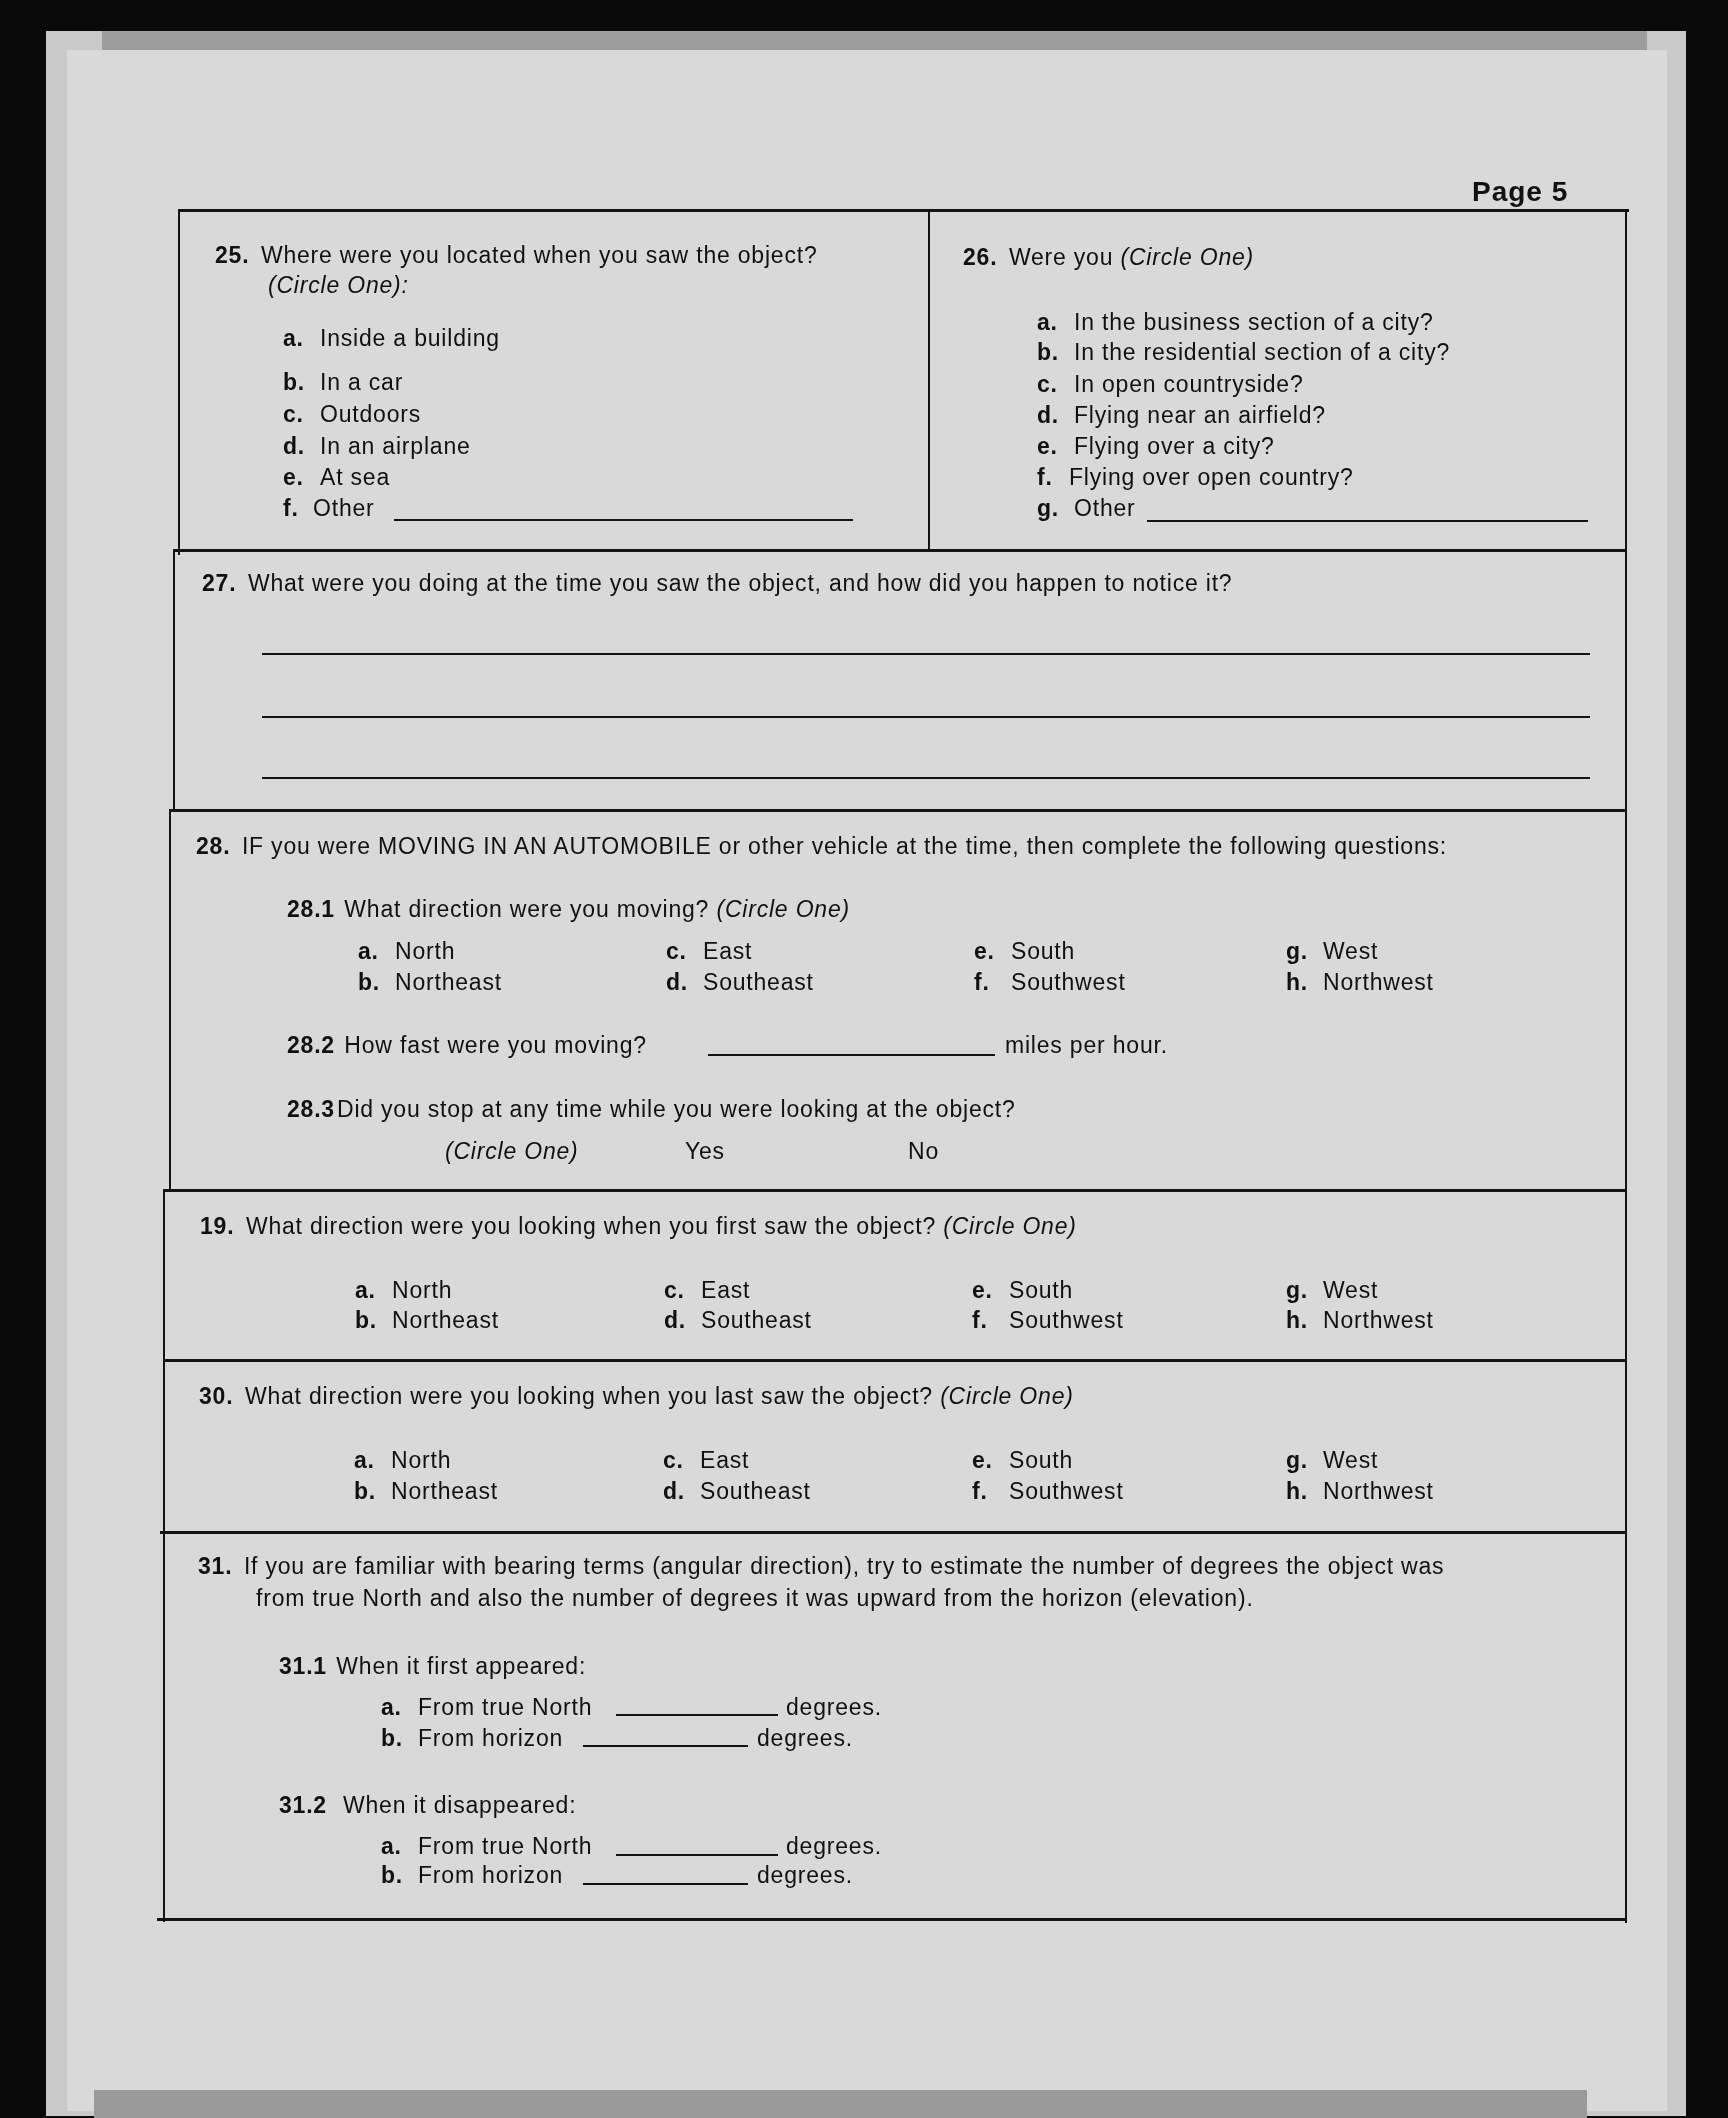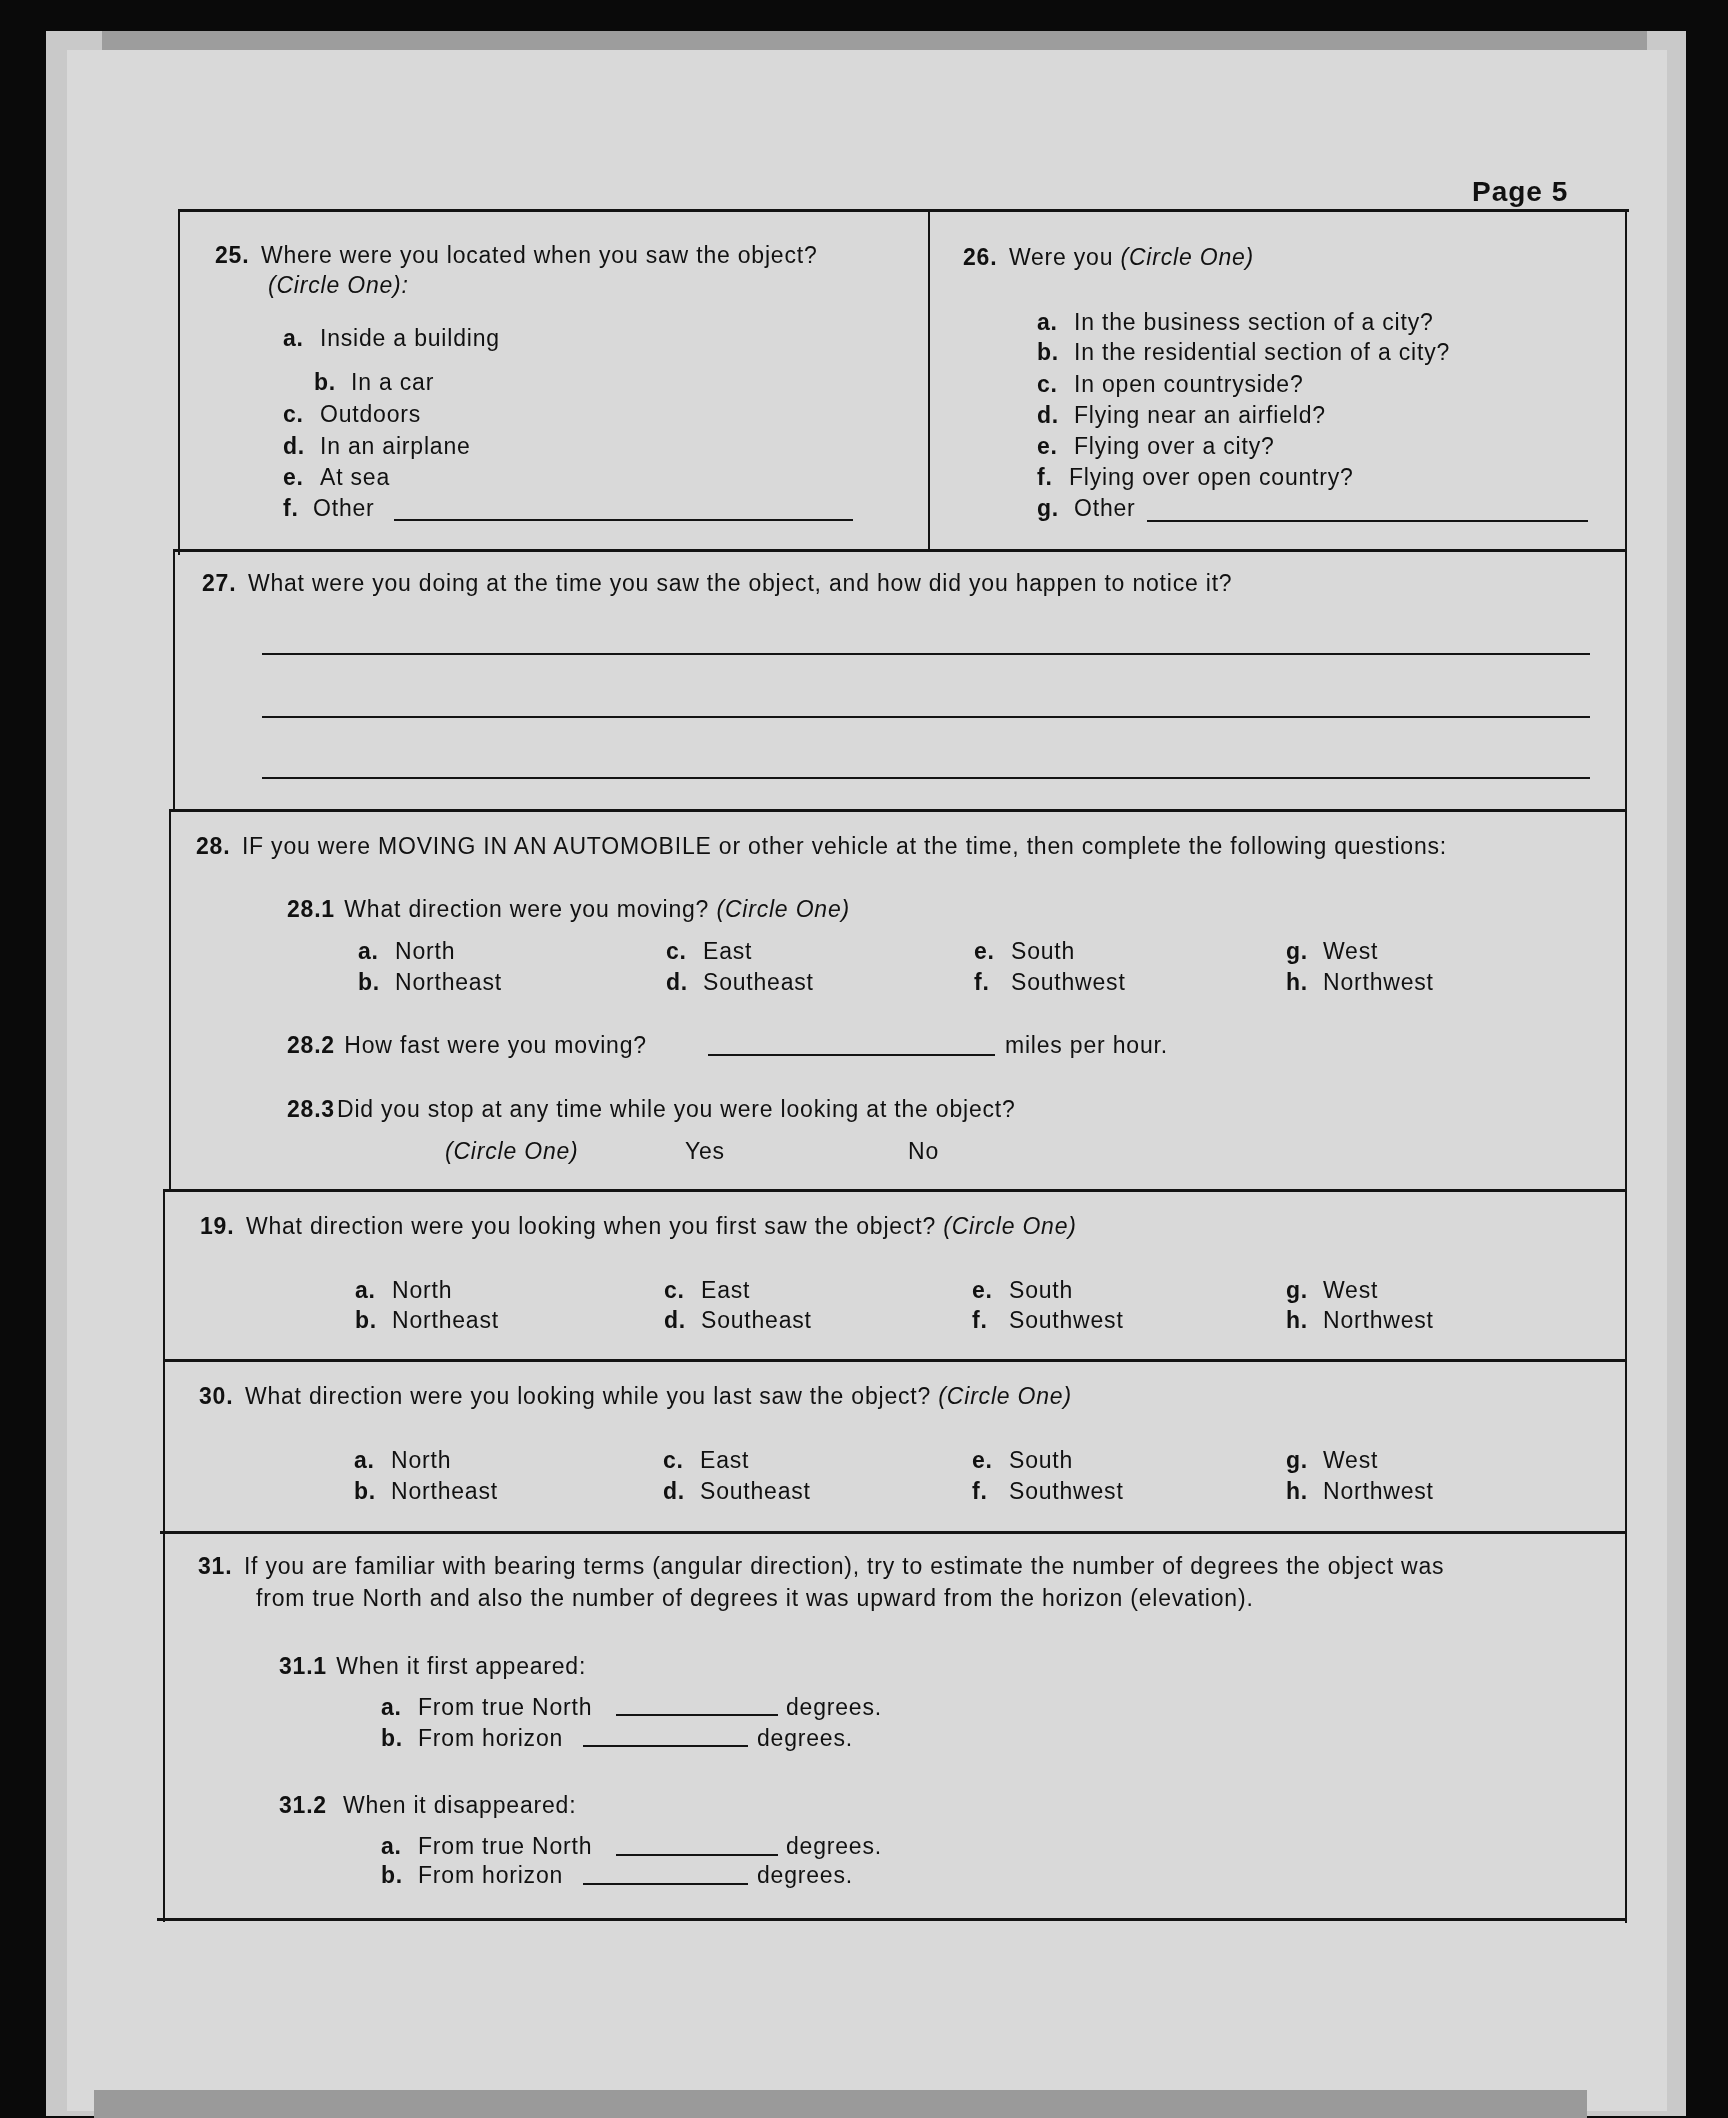--- a/index.html
+++ b/index.html
@@ -54,21 +54,21 @@
 <div class="hline" style="left:163px;top:1189px;width:1464px;"></div>
 <div class="hline" style="left:163px;top:1359px;width:1464px;"></div>
 <div class="hline" style="left:160px;top:1531px;width:1467px;"></div>
 <div class="hline" style="left:157px;top:1918px;width:1470px;"></div>
 
 <div class="q" style="left:215px;top:242px;">
   <span class="num">25.</span><span>Where were you located when you saw the object?</span>
 </div>
 <div class="q italic" style="left:268px;top:272px;">(Circle One):</div>
 <div class="opt" style="left:283px;top:325px;"><span class="l">a.</span><span>Inside a building</span></div>
-<div class="opt" style="left:283px;top:369px;margin-left:31px;"><span class="l">b.</span><span>In a car</span></div>
+<div class="opt" style="left:283px;top:369px;"><span class="l">b.</span><span>In a car</span></div>
 <div class="opt" style="left:283px;top:401px;"><span class="l">c.</span><span>Outdoors</span></div>
 <div class="opt" style="left:283px;top:433px;"><span class="l">d.</span><span>In an airplane</span></div>
 <div class="opt" style="left:283px;top:464px;"><span class="l">e.</span><span>At sea</span></div>
 <div class="opt" style="left:283px;top:495px;"><span class="l" style="width:30px">f.</span><span>Other</span></div>
 <div class="write-line" style="left:394px;top:519px;width:459px;"></div>
 
 <div class="q" style="left:963px;top:244px;">
   <span class="num">26.</span><span>Were you</span> <span class="italic">(Circle One)</span>
 </div>
 <div class="opt" style="left:1037px;top:309px;"><span class="l">a.</span><span>In the business section of a city?</span></div>
@@ -121,21 +121,21 @@
 <div class="opt" style="left:355px;top:1277px;"><span class="l">a.</span><span>North</span></div>
 <div class="opt" style="left:355px;top:1307px;"><span class="l">b.</span><span>Northeast</span></div>
 <div class="opt" style="left:664px;top:1277px;"><span class="l">c.</span><span>East</span></div>
 <div class="opt" style="left:664px;top:1307px;"><span class="l">d.</span><span>Southeast</span></div>
 <div class="opt" style="left:972px;top:1277px;"><span class="l">e.</span><span>South</span></div>
 <div class="opt" style="left:972px;top:1307px;"><span class="l">f.</span><span>Southwest</span></div>
 <div class="opt" style="left:1286px;top:1277px;"><span class="l">g.</span><span>West</span></div>
 <div class="opt" style="left:1286px;top:1307px;"><span class="l">h.</span><span>Northwest</span></div>
 
 <div class="q" style="left:199px;top:1383px;">
-  <span class="num">30.</span><span>What direction were you looking while you last saw the object?</span> <span class="italic">(Circle One)</span>
+  <span class="num">30.</span><span>What direction were you looking when you last saw the object?</span> <span class="italic">(Circle One)</span>
 </div>
 <div class="opt" style="left:354px;top:1447px;"><span class="l">a.</span><span>North</span></div>
 <div class="opt" style="left:354px;top:1478px;"><span class="l">b.</span><span>Northeast</span></div>
 <div class="opt" style="left:663px;top:1447px;"><span class="l">c.</span><span>East</span></div>
 <div class="opt" style="left:663px;top:1478px;"><span class="l">d.</span><span>Southeast</span></div>
 <div class="opt" style="left:972px;top:1447px;"><span class="l">e.</span><span>South</span></div>
 <div class="opt" style="left:972px;top:1478px;"><span class="l">f.</span><span>Southwest</span></div>
 <div class="opt" style="left:1286px;top:1447px;"><span class="l">g.</span><span>West</span></div>
 <div class="opt" style="left:1286px;top:1478px;"><span class="l">h.</span><span>Northwest</span></div>
 

